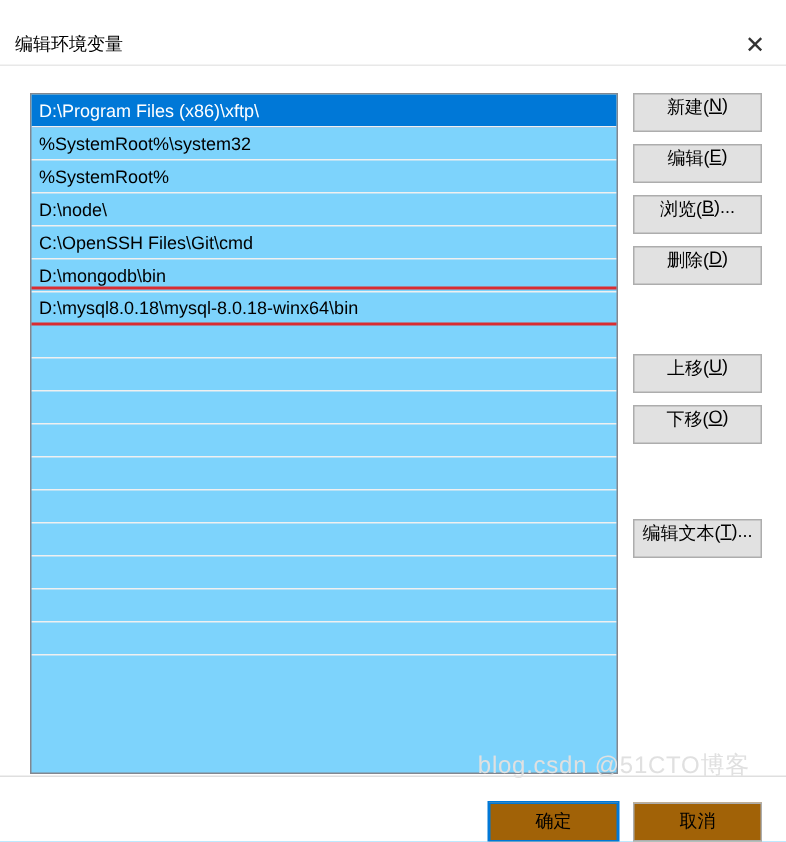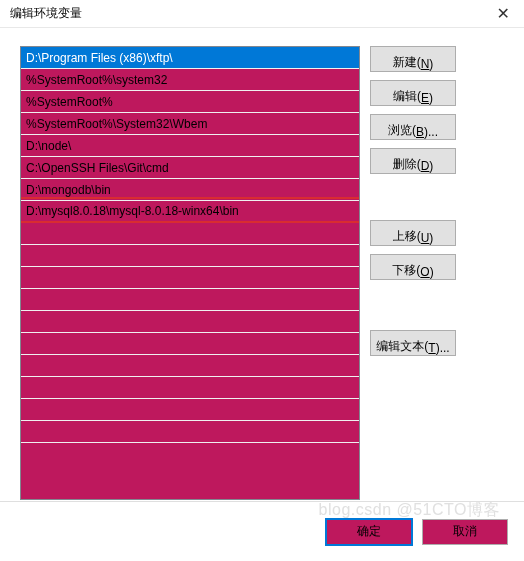--- a/index.html
+++ b/index.html
@@ -1,50 +1,49 @@
 <!DOCTYPE html>
 <html><head>
   <meta charset="utf-8">
   <style>
     * { margin: 0; padding: 0; box-sizing: border-box; font-family: "Microsoft YaHei", "Segoe UI", Tahoma, sans-serif; font-size: 12px; }
     body { background: #fff; width: 524px; height: 561px; overflow: hidden; }
-    .titlebar { height: 28px; display: flex; align-items: center; justify-content: space-between; padding: 0 8px 0 10px; border-bottom: 1px solid #e8e8e8; }
+    .titlebar { height: 28px; display: flex; align-items: center; justify-content: space-between; padding: 0 8px 0 10px; border-bottom: 1px solid #e8e8e8; margin-top: 16px; }
     .titlebar .title { color: #000; }
     .close-btn { font-family: Arial; font-size: 16px; color: #333; cursor: pointer; padding: 0 6px; }
     .client { padding: 18px 16px 0 20px; height: 472px; display: flex; gap: 10px; }
-    .listbox { width: 340px; height: 454px; border: 1px solid #828790; background: #be185d; overflow: hidden; }
+    .listbox { width: 392px; height: 454px; border: 1px solid #828790; background: #7dd3fc; overflow: hidden; }
     .list-inner { display: flex; flex-direction: column; }
     .row { height: 22px; line-height: 22px; padding: 0 5px; border-bottom: 1px solid #f0f0f0; color: #000; white-space: nowrap; overflow: hidden; }
     .row.selected { background: #0078d7; color: #fff; }
     .highlight-frame { border: 2px solid #d92c31; position: relative; margin-top: -4px; margin-left: -3px; margin-right: -3px; padding: 1px 5px 1px 6px; height: 26px; line-height: 22px; color: #000; }
     .sidebar { display: flex; flex-direction: column; gap: 8px; width: 86px; }
-    .btn { width: 86px; height: 26px; background: #e1e1e1; border: 1px solid #adadad; color: #000; display: flex; align-items: flex-end; justify-content: center; cursor: pointer; }
+    .btn { width: 86px; height: 26px; background: #e1e1e1; border: 1px solid #adadad; color: #000; display: flex; align-items: flex-start; justify-content: center; cursor: pointer; }
     .btn u { text-decoration: underline; }
     .spacer-sm { height: 30px; }
     .spacer-lg { height: 34px; }
     .footer { height: 60px; display: flex; align-items: center; justify-content: flex-end; gap: 10px; padding: 0 16px; border-top: 1px solid #dfdfdf; margin-top: 1px; }
-    .fbtn { width: 86px; height: 26px; background: #be185d; border: 1px solid #adadad; display: flex; align-items: center; justify-content: center; cursor: pointer; }
+    .fbtn { width: 86px; height: 26px; background: #a16207; border: 1px solid #adadad; display: flex; align-items: center; justify-content: center; cursor: pointer; }
     .fbtn.ok { border: 1px solid #0078d7; outline: 1px solid #0078d7; }
     .watermark { position: absolute; right: 24px; bottom: 40px; color: #e0e0e0; font-size: 16px; pointer-events: none; letter-spacing: 0.5px; }
   </style>
 </head>
 <body>
 
 <div class="titlebar">
   <span class="title">编辑环境变量</span>
   <span class="close-btn">✕</span>
 </div>
 
 <div class="client">
   <div class="listbox">
     <div class="list-inner" id="list-inner">
         <div class="row selected">D:\Program Files (x86)\xftp\</div>
         <div class="row">%SystemRoot%\system32</div>
         <div class="row">%SystemRoot%</div>
-        <div class="row">%SystemRoot%\System32\Wbem</div>
         <div class="row">D:\node\</div>
         <div class="row">C:\OpenSSH Files\Git\cmd</div>
         <div class="row">D:\mongodb\bin</div>
         <div class="highlight-frame">D:\mysql8.0.18\mysql-8.0.18-winx64\bin</div>
         <div class="row"></div>
         <div class="row"></div>
         <div class="row"></div>
         <div class="row"></div>
         <div class="row"></div>
         <div class="row"></div>

